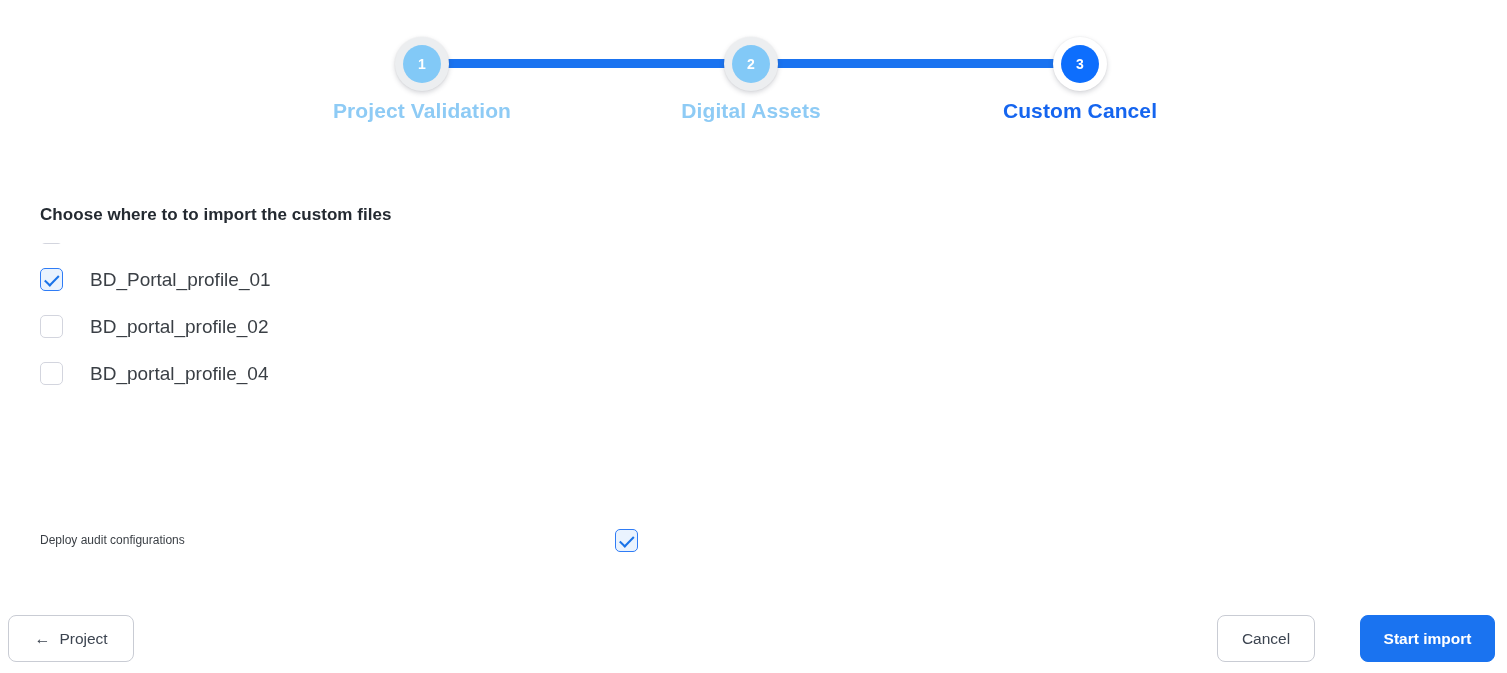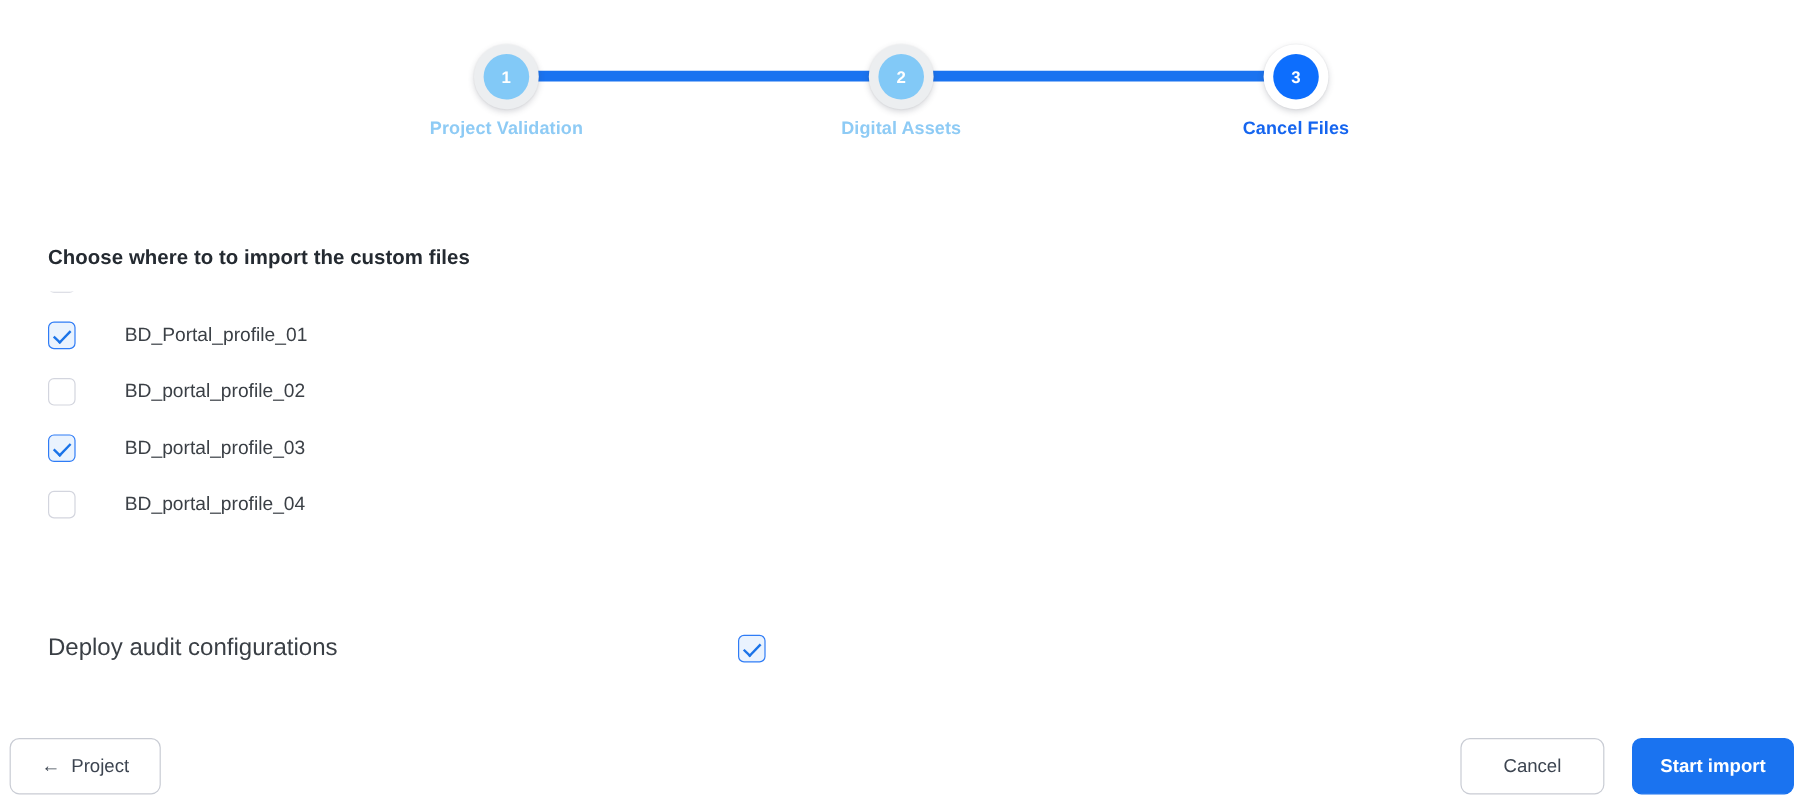--- a/index.html
+++ b/index.html
@@ -83,21 +83,21 @@
   }
   .step-disc.pending { background: #82c9f7; }
   .step-disc.active  { background: #0d6efd; }
 
   .step-label {
     position: absolute;
     top: 62px;
     left: 50%;
     transform: translateX(-50%);
     white-space: nowrap;
-    font-size: 15px;
+    font-size: 21px;
     font-weight: bold;
     letter-spacing: 0.1px;
   }
   .step-label.pending { color: #8ecbf5; }
   .step-label.active  { color: #1565ef; }
 
   
   .section-heading {
     position: absolute;
     left: 40px;
@@ -121,22 +121,22 @@
     left: 0;
     top: -34px;   
     width: 100%;
   }
   .file-row {
     display: flex;
     align-items: center;
     height: 47px;
   }
   .file-row-label {
-    margin-left: 41px;
-    font-size: 16px;
+    margin-left: 27px;
+    font-size: 19px;
     color: #3a3f45;
     white-space: nowrap;
   }
 
   
   .cb {
     position: relative;
     width: 23px;
     height: 23px;
     border-radius: 5px;
@@ -167,21 +167,21 @@
   .audit-row {
     position: absolute;
     left: 40px;
     top: 524px;
     width: 620px;
     height: 32px;
     display: flex;
     align-items: center;
   }
   .audit-label {
-    font-size: 20px;
+    font-size: 12px;
     color: #3a3f45;
     white-space: nowrap;
   }
   .audit-cb-wrap {
     position: absolute;
     left: 575px;
     top: 0;
     height: 32px;
     display: flex;
     align-items: center;
@@ -216,21 +216,21 @@
     left: 8px;
     top: 615px;
     width: 126px;
     height: 47px;
     gap: 9px;
   }
   .btn-cancel {
     position: absolute;
     left: 1217px;
     top: 615px;
-    width: 120px;
+    width: 98px;
     height: 47px;
   }
   .btn-start-import {
     position: absolute;
     left: 1360px;
     top: 615px;
     width: 135px;
     height: 47px;
   }
   .arrow-glyph { font-size: 16px; line-height: 1; }
@@ -253,21 +253,21 @@
 
   <div class="step step-2">
     <div class="step-ring pending"></div>
     <div class="step-disc pending">2</div>
     <div class="step-label pending">Digital Assets</div>
   </div>
 
   <div class="step step-3">
     <div class="step-ring"></div>
     <div class="step-disc active">3</div>
-    <div class="step-label active">Cancel Files</div>
+    <div class="step-label active">Custom Cancel</div>
   </div>
 
 </div>
 
 <div class="section-heading">Choose where to to import the custom files</div>
 
 <div class="file-list">
   <div class="file-list-inner">
 
     <div class="file-row">
@@ -278,24 +278,20 @@
     <div class="file-row">
       <span class="cb on"></span>
       <span class="file-row-label">BD_Portal_profile_01</span>
     </div>
 
     <div class="file-row">
       <span class="cb off"></span>
       <span class="file-row-label">BD_portal_profile_02</span>
     </div>
 
-    <div class="file-row">
-      <span class="cb on"></span>
-      <span class="file-row-label">BD_portal_profile_03</span>
-    </div>
 
 
     <div class="file-row">
       <span class="cb off"></span>
       <span class="file-row-label">BD_portal_profile_04</span>
     </div>
 
   </div>
 </div>
 

